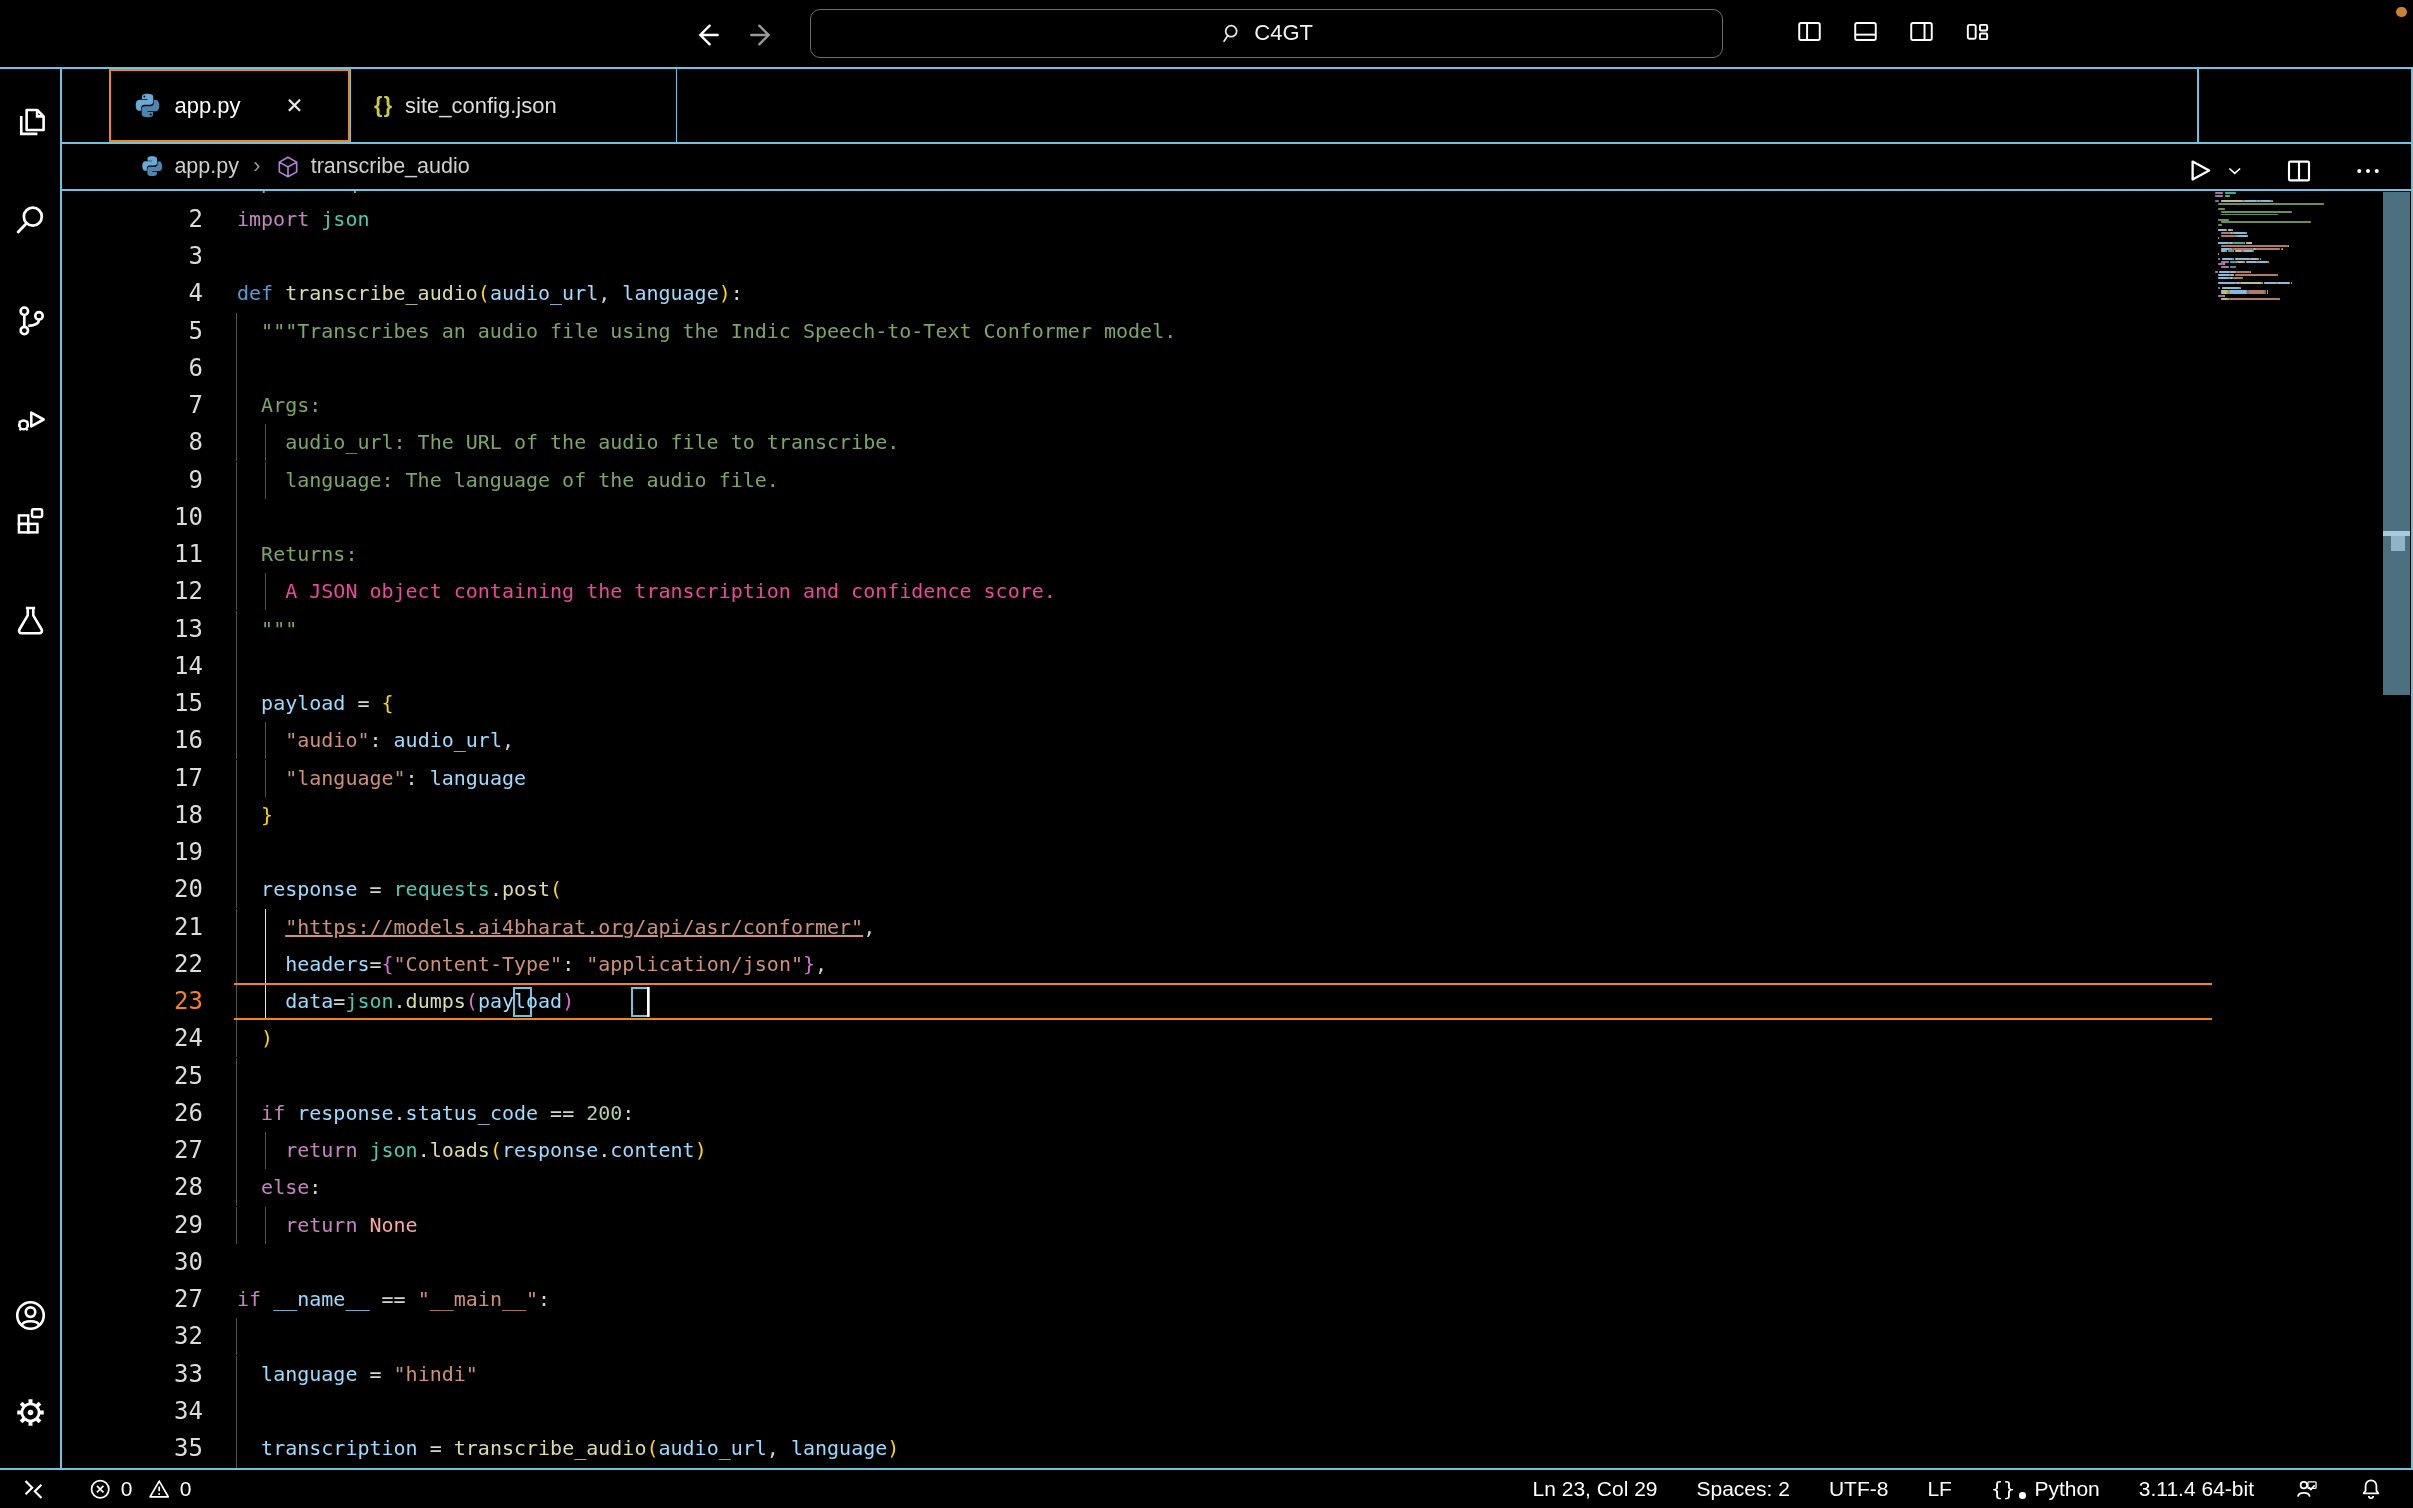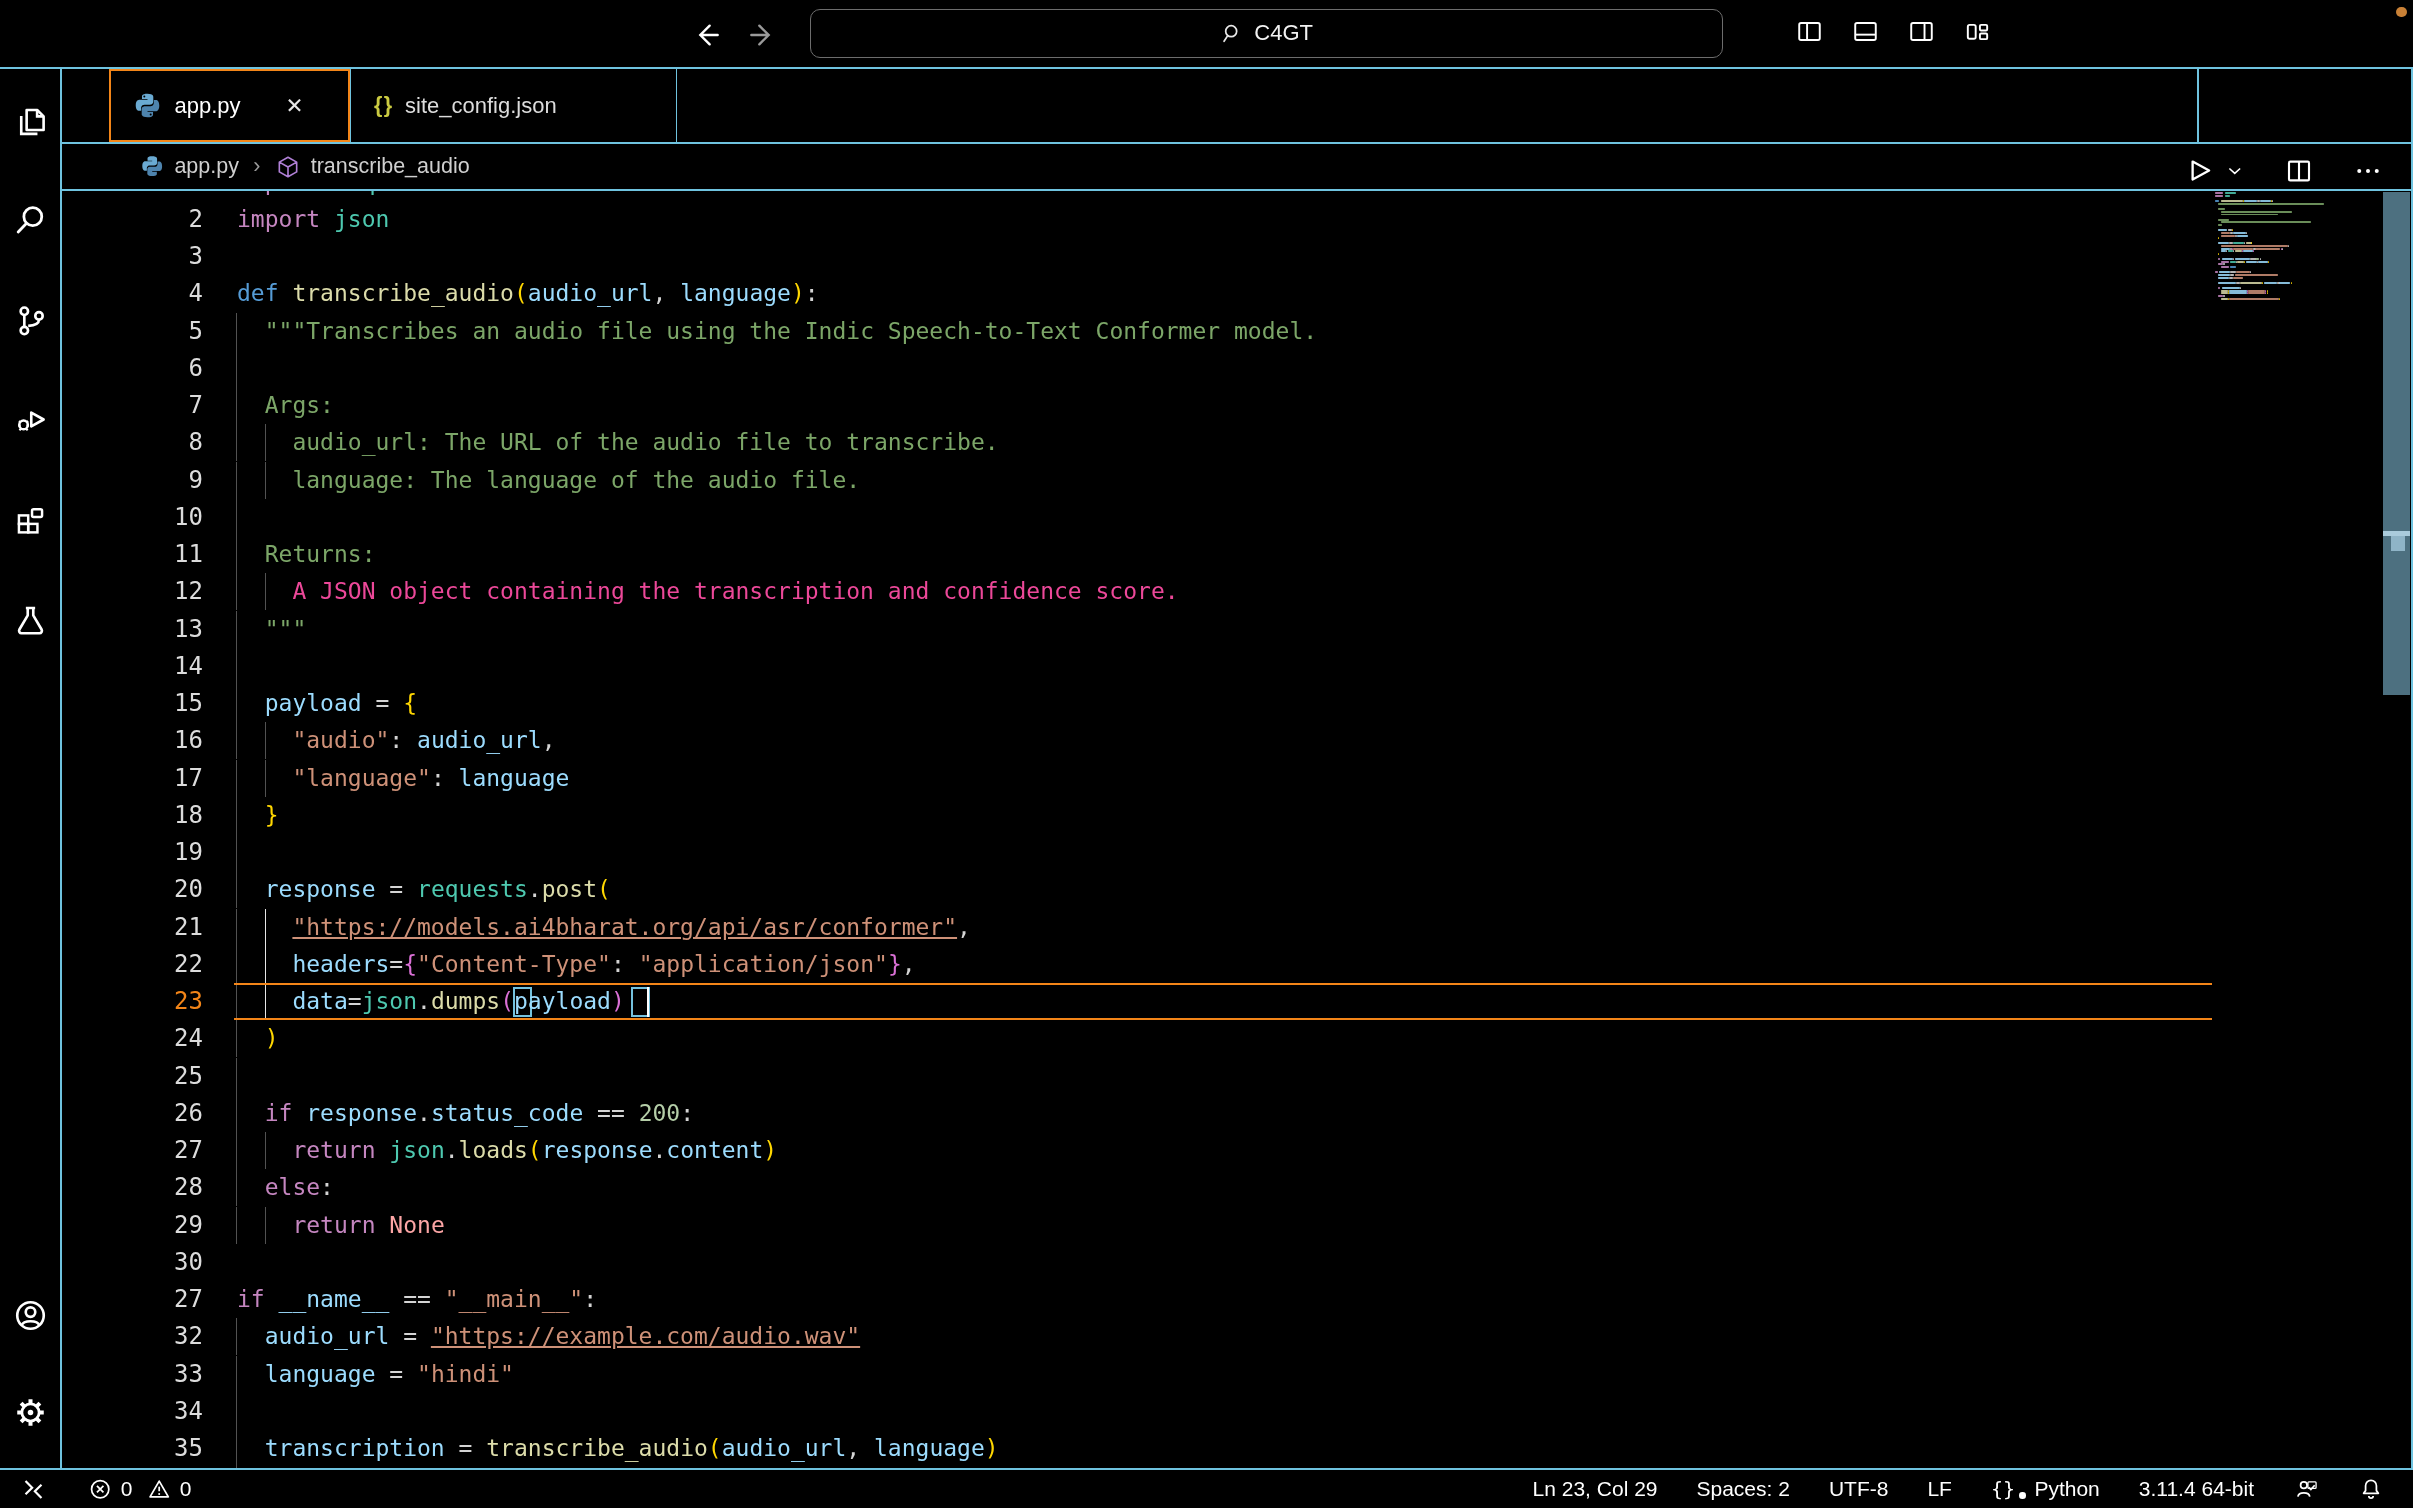--- a/index.html
+++ b/index.html
@@ -34,21 +34,21 @@
   #breadcrumbs{left:62px;top:144px;width:2351px;height:45px;display:flex;align-items:center;padding-left:78px;box-sizing:border-box;gap:10px;}
   .crumb{font-size:21.5px;color:#cfcfcf;}
   .crumb-sep{font-size:21.5px;color:#9a9a9a;padding:0 4.3px;}
   
   #editor{left:0px;top:191px;width:2413px;height:1277px;overflow:hidden;}
   .code-line{position:absolute;left:0;width:2413px;height:37px;}
   .line-num{position:absolute;left:72px;width:131px;text-align:right;
             font-family:"DejaVu Sans Mono",monospace;font-size:24px;line-height:37px;color:#dcdcdc;}
   .line-num.active{color:#f38518;}
   .line-text{position:absolute;left:237px;white-space:pre;font-family:"DejaVu Sans Mono",monospace;
-             font-size:23px;line-height:37px;}
+             font-size:20px;line-height:37px;}
   .guide{position:absolute;width:1.4px;height:37px;background:rgba(255,255,255,.32);}
   .guide.active{background:rgba(255,255,255,.9);}
   .curline-border{position:absolute;left:234px;width:1978px;height:2.2px;background:#f38518;}
   .bracket-box{position:absolute;border:2.2px solid #74c2de;box-sizing:border-box;}
   #cursor{position:absolute;width:2.2px;height:30px;background:#fff;}
   
   .mm-bar{position:absolute;height:1.7px;border-radius:0.7px;opacity:.85;}
   #scroll-slider{left:2383px;top:192px;width:27px;height:503px;background:#4d7080;}
   #scroll-cursor-line{left:2383px;top:531px;width:27px;height:5px;background:#aacbdc;}
   #scroll-cursor-sq{left:2391px;top:536px;width:13.6px;height:15px;background:#8fb4c7;}
@@ -377,21 +377,20 @@
         <div class="line-num">30</div>
         <div class="line-text"></div>
       </div>
       <div class="code-line" style="top: 1090px;">
         <div class="line-num">27</div>
         <div class="line-text"><span style="color: rgb(197, 134, 192);">if</span><span style="color: rgb(212, 212, 212);"> </span><span style="color: rgb(156, 220, 254);">__name__</span><span style="color: rgb(212, 212, 212);"> == </span><span style="color: rgb(206, 145, 120);">"__main__"</span><span style="color: rgb(212, 212, 212);">:</span></div>
       </div>
       <div class="code-line" style="top: 1127px;">
         <div class="line-num">32</div>
         <div class="guide" style="left: 236px;"></div>
-        <div class="line-text"><span style="color: rgb(212, 212, 212);">  </span><span style="color: rgb(156, 220, 254);">audio_url</span><span style="color: rgb(212, 212, 212);"> = </span><span style="color: rgb(206, 145, 120); text-decoration: underline;">"https://example.com/audio.wav"</span></div>
       </div>
       <div class="code-line" style="top: 1165px;">
         <div class="line-num">33</div>
         <div class="guide" style="left: 236px;"></div>
         <div class="line-text"><span style="color: rgb(212, 212, 212);">  </span><span style="color: rgb(156, 220, 254);">language</span><span style="color: rgb(212, 212, 212);"> = </span><span style="color: rgb(206, 145, 120);">"hindi"</span></div>
       </div>
       <div class="code-line" style="top: 1202px;">
         <div class="line-num">34</div>
         <div class="guide" style="left: 236px;"></div>
         <div class="line-text"></div>

